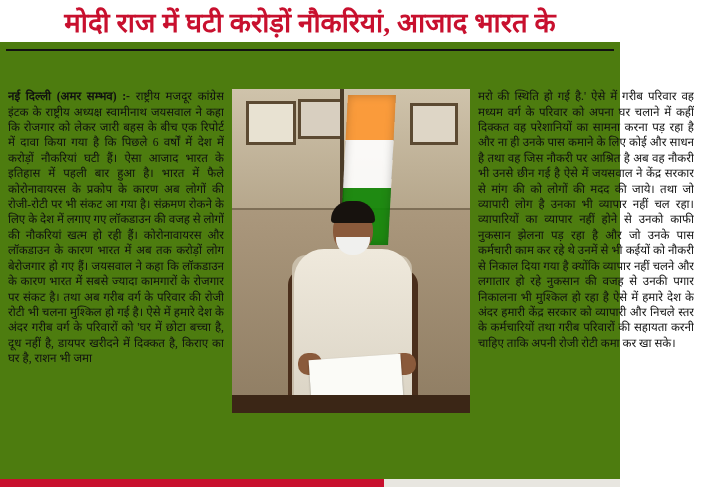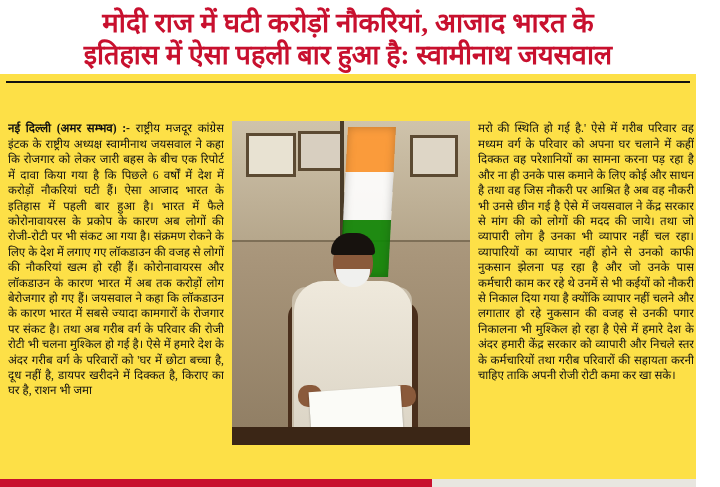--- a/index.html
+++ b/index.html
@@ -8,23 +8,23 @@
     background: #ffffff;
   }
   body {
     width: 720px;
     height: 487px;
     overflow: hidden;
     font-family: "Liberation Sans", sans-serif;
   }
   .page {
     position: relative;
-    width: 696px;
+    width: 620px;
     height: 487px;
-    background: #fde047;
+    background: #4d7c0f;
     box-sizing: border-box;
   }
   
   .headline-band {
     padding: 8px 10px 4px 10px;
     background: #ffffff;
   }
   .headline-line {
     color: #c8102e;
     font-family: "Liberation Serif", serif;
@@ -205,21 +205,20 @@
     background: linear-gradient(90deg,#c8102e 0%,#c8102e 62%,#e8e6e0 62%,#e8e6e0 100%);
   }
 </style>
 </head>
 <body>
 
 <div class="page">
 
   <div class="headline-band">
     <div class="headline-line l1">मोदी राज में घटी करोड़ों नौकरियां, आजाद भारत के</div>
-    <div class="headline-line l2">इतिहास में ऐसा पहली बार हुआ है: स्वामीनाथ जयसवाल</div>
   </div>
 
   <div class="rule"></div>
 
   <div class="body-area">
 
     <div class="col left">
       <span class="dateline">नई दिल्ली (अमर सम्भव) :-</span><span> राष्ट्रीय मजदूर कांग्रेस इंटक के राष्ट्रीय अध्यक्ष स्वामीनाथ जयसवाल ने कहा कि रोजगार को लेकर जारी बहस के बीच एक रिपोर्ट में दावा किया गया है कि पिछले 6 वर्षों में देश में करोड़ों नौकरियां घटी हैं। ऐसा आजाद भारत के इतिहास में पहली बार हुआ है। भारत में फैले कोरोनावायरस के प्रकोप के कारण अब लोगों की रोजी-रोटी पर भी संकट आ गया है। संक्रमण रोकने के लिए के देश में लगाए गए लॉकडाउन की वजह से लोगों की नौकरियां खत्म हो रही हैं। कोरोनावायरस और लॉकडाउन के कारण भारत में अब तक करोड़ों लोग बेरोजगार हो गए हैं। जयसवाल ने कहा कि लॉकडाउन के कारण भारत में सबसे ज्यादा कामगारों के रोजगार पर संकट है। तथा अब गरीब वर्ग के परिवार की रोजी रोटी भी चलना मुश्किल हो गई है। ऐसे में हमारे देश के अंदर गरीब वर्ग के परिवारों को 'घर में छोटा बच्चा है, दूध नहीं है, डायपर खरीदने में दिक्कत है, किराए का घर है, राशन भी जमा</span>
     </div>
 

